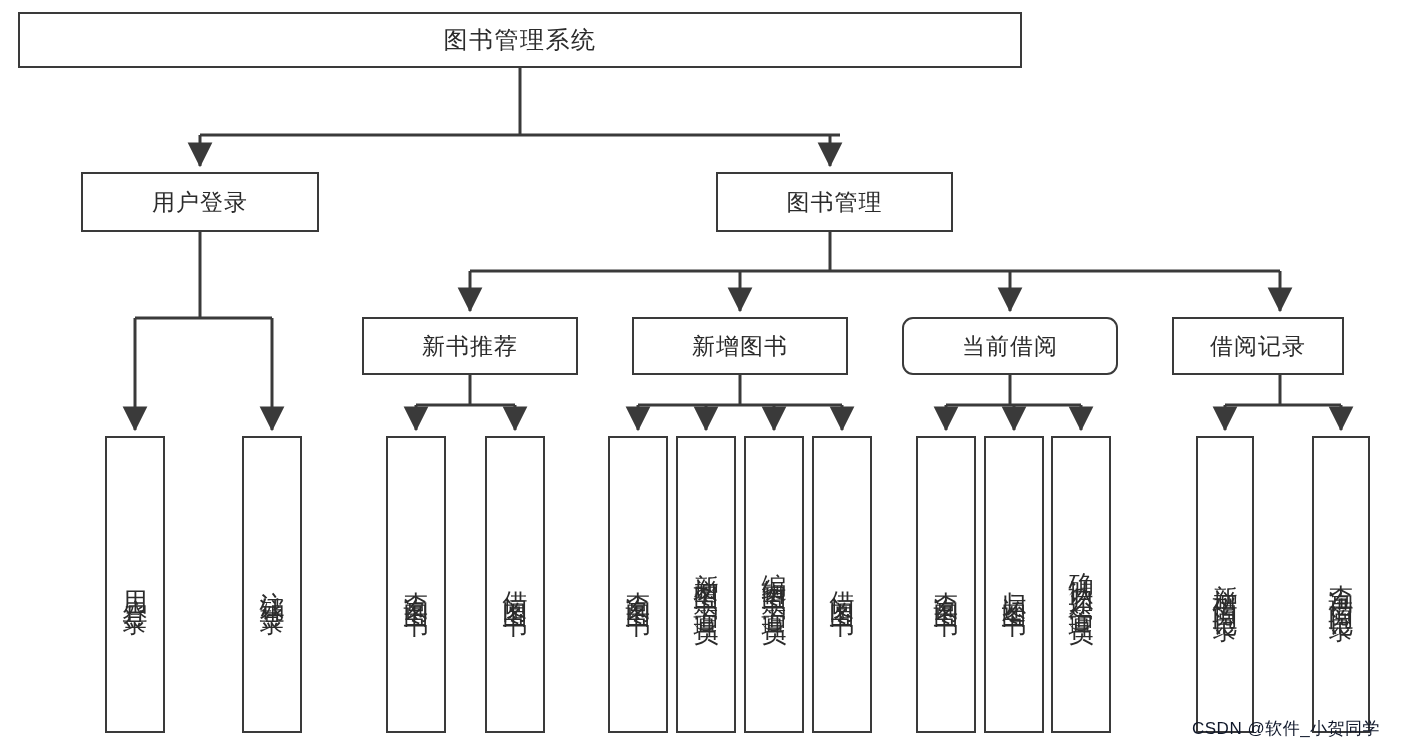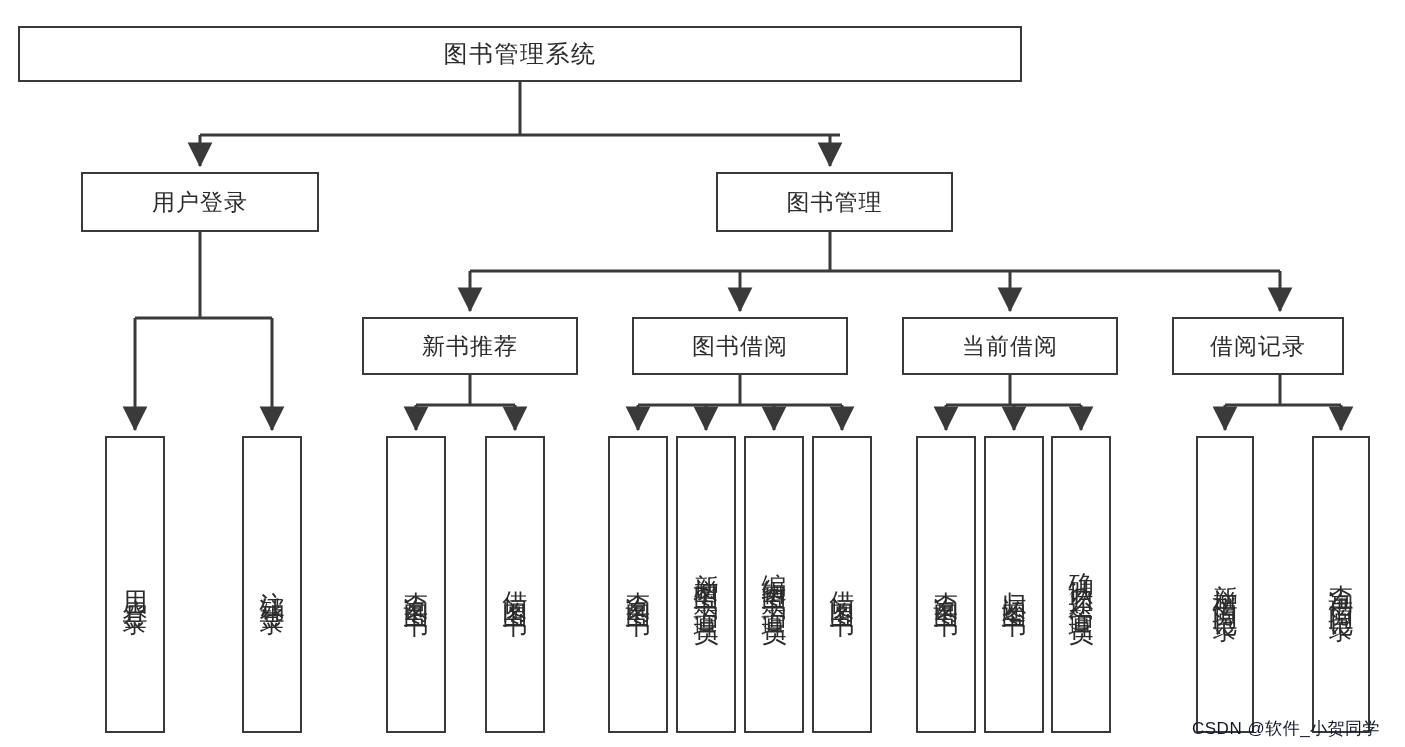--- a/index.html
+++ b/index.html
@@ -122,38 +122,38 @@
       <path d="M 1014 405 L 1014 430" marker-end="url(#arrow)"></path>
       <path d="M 1081 405 L 1081 430" marker-end="url(#arrow)"></path>
 
       <path d="M 1280 375 L 1280 405"></path>
       <path d="M 1225 405 L 1341 405"></path>
       <path d="M 1225 405 L 1225 430" marker-end="url(#arrow)"></path>
       <path d="M 1341 405 L 1341 430" marker-end="url(#arrow)"></path>
     </g>
   </svg>
 
-  <div class="node root horiz" id="n-root" style="left: 18px; top: 12px; width: 1004px; height: 56px; margin-top: 14px;">
+  <div class="node root horiz" id="n-root" style="left: 18px; top: 12px; width: 1004px; height: 56px;">
     <span class="lbl">图书管理系统</span>
   </div>
 
   <div class="node horiz" id="n-l1-0" style="left: 81px; top: 172px; width: 238px; height: 60px;">
     <span class="lbl">用户登录</span>
   </div>
   <div class="node horiz" id="n-l1-1" style="left: 716px; top: 172px; width: 237px; height: 60px;">
     <span class="lbl">图书管理</span>
   </div>
 
   <div class="node horiz" id="n-l2-0" style="left: 362px; top: 317px; width: 216px; height: 58px;">
     <span class="lbl">新书推荐</span>
   </div>
   <div class="node horiz" id="n-l2-1" style="left: 632px; top: 317px; width: 216px; height: 58px;">
-    <span class="lbl">图书借阅</span>
+    <span class="lbl">新增图书</span>
   </div>
-  <div class="node horiz" id="n-l2-2" style="left: 902px; top: 317px; width: 216px; height: 58px;">
+  <div class="node horiz" id="n-l2-2" style="left: 902px; top: 317px; width: 216px; height: 58px; border-radius: 11px;">
     <span class="lbl">当前借阅</span>
   </div>
   <div class="node horiz" id="n-l2-3" style="left: 1172px; top: 317px; width: 172px; height: 58px;">
     <span class="lbl">借阅记录</span>
   </div>
 
   <div class="node vert" id="n-lf-0" style="left: 105px; top: 436px; width: 60px; height: 297px;">
     <span class="lbl">用户登录</span>
   </div>
   <div class="node vert" id="n-lf-1" style="left: 242px; top: 436px; width: 60px; height: 297px;">

